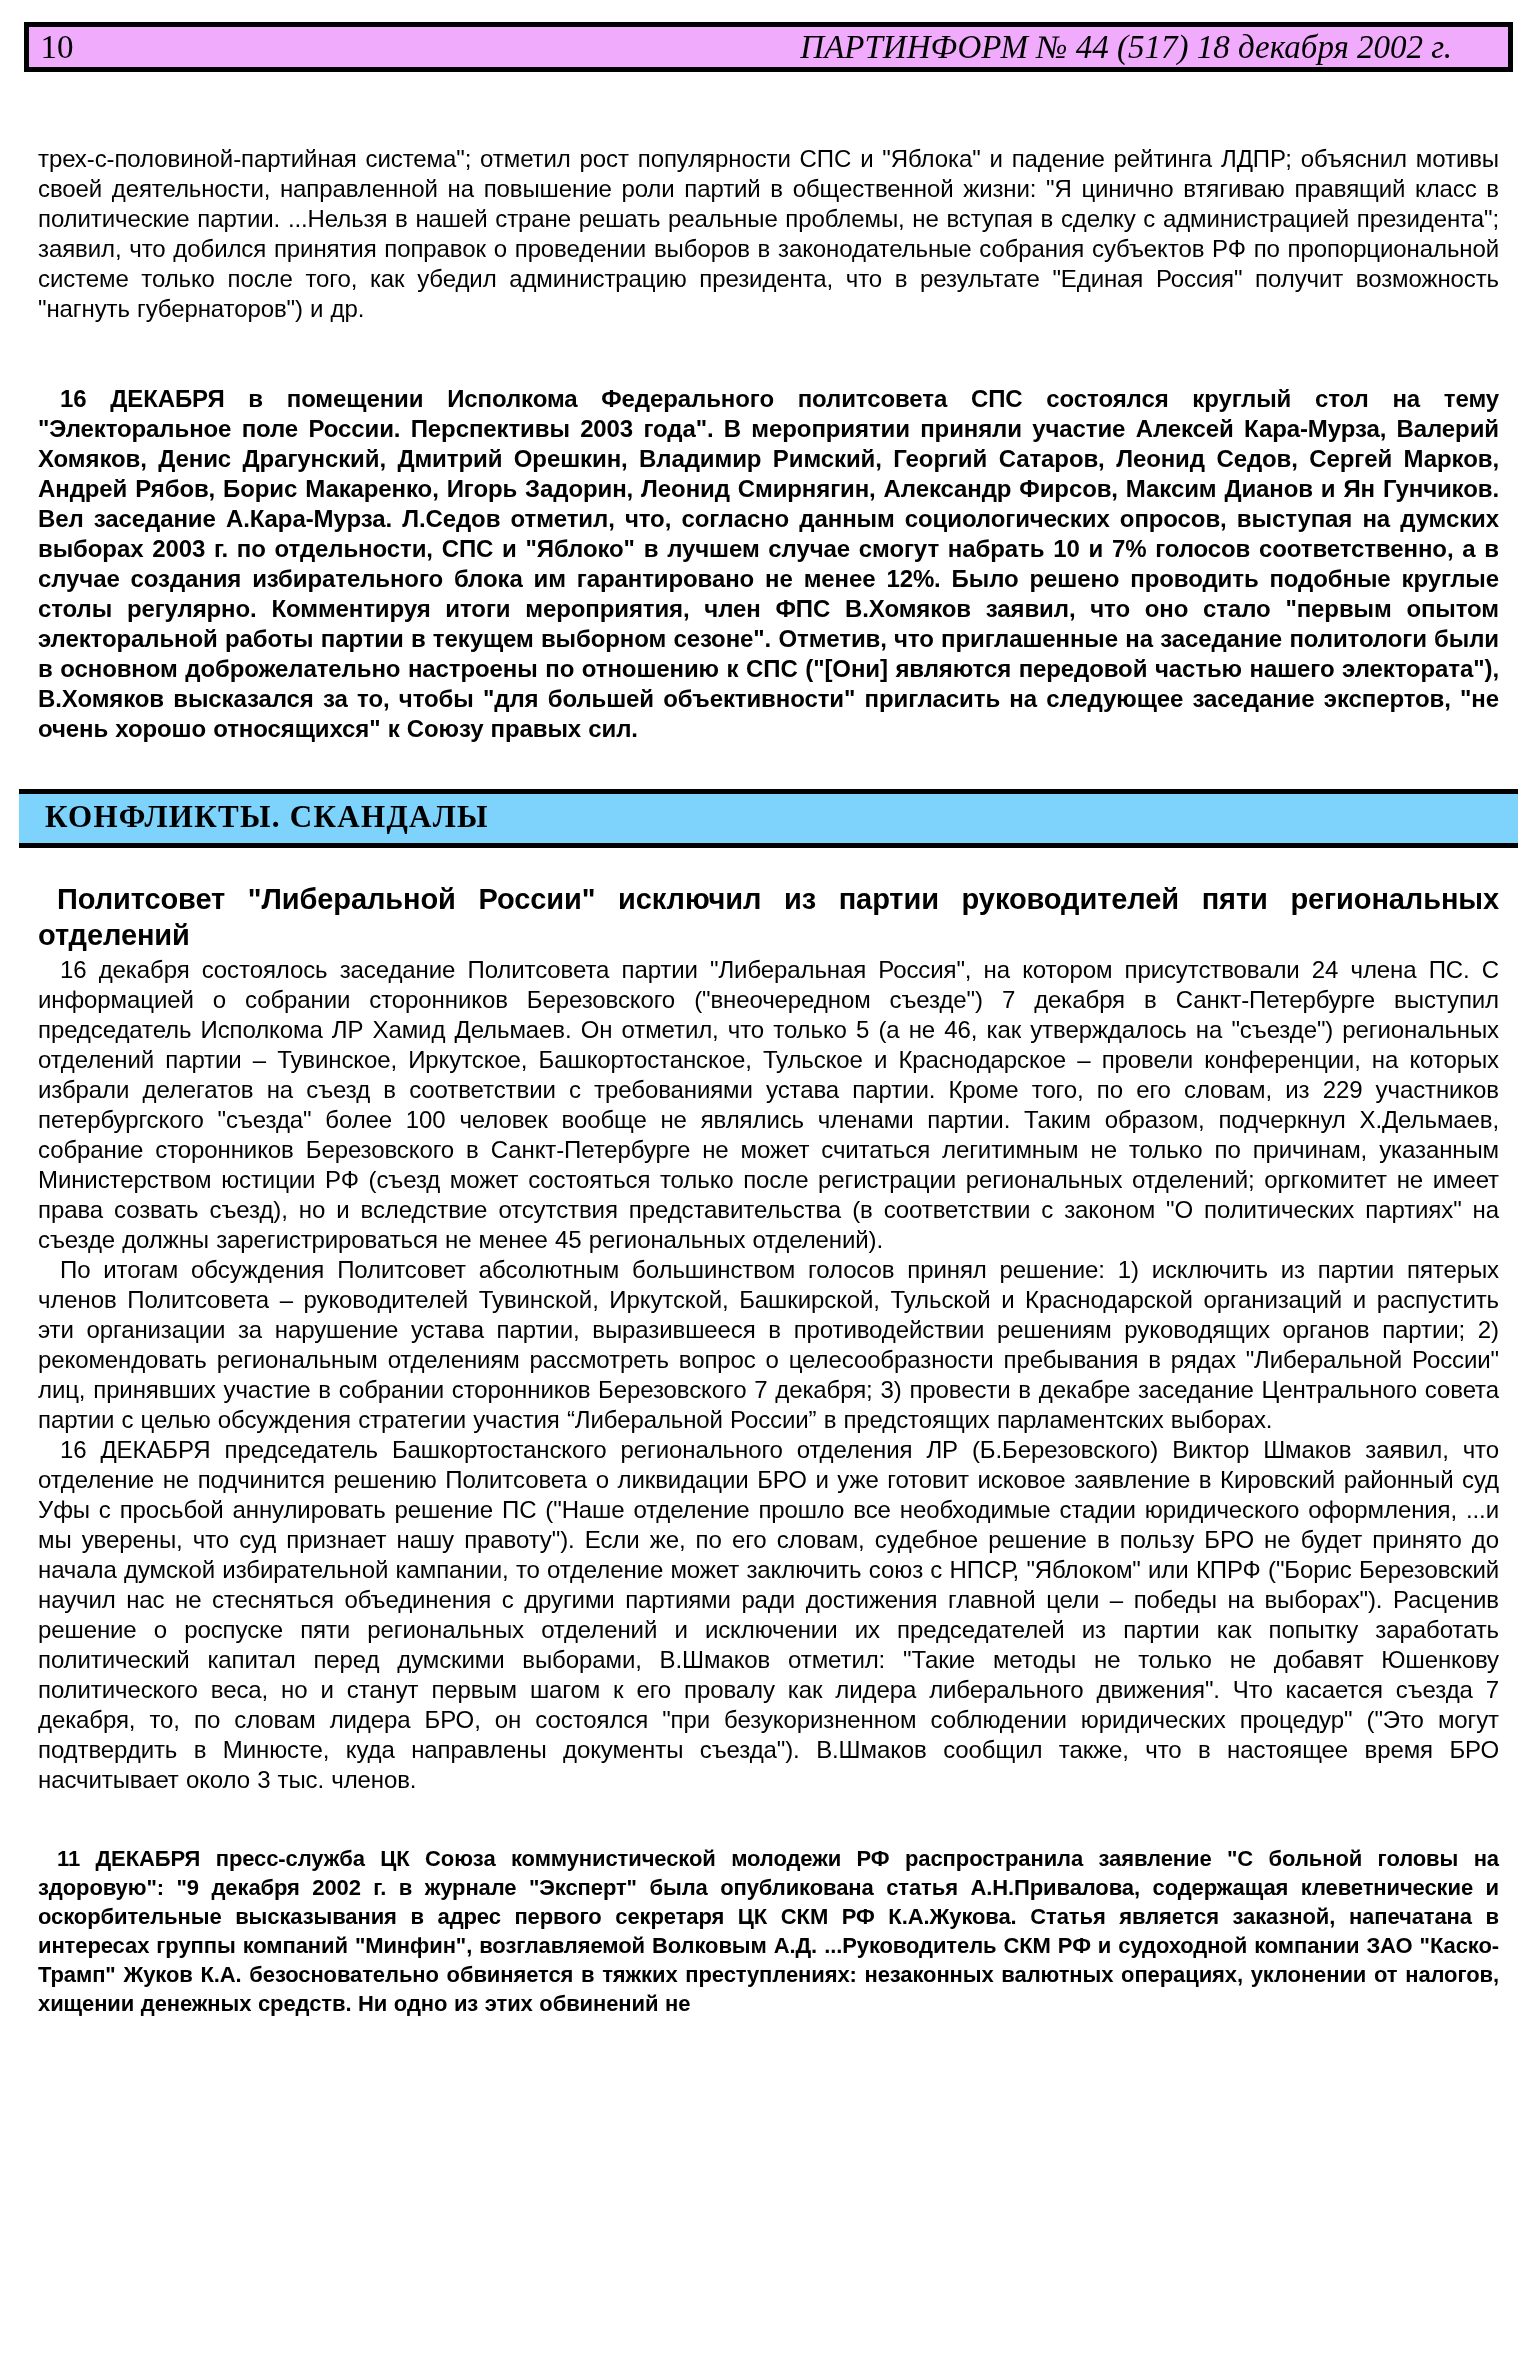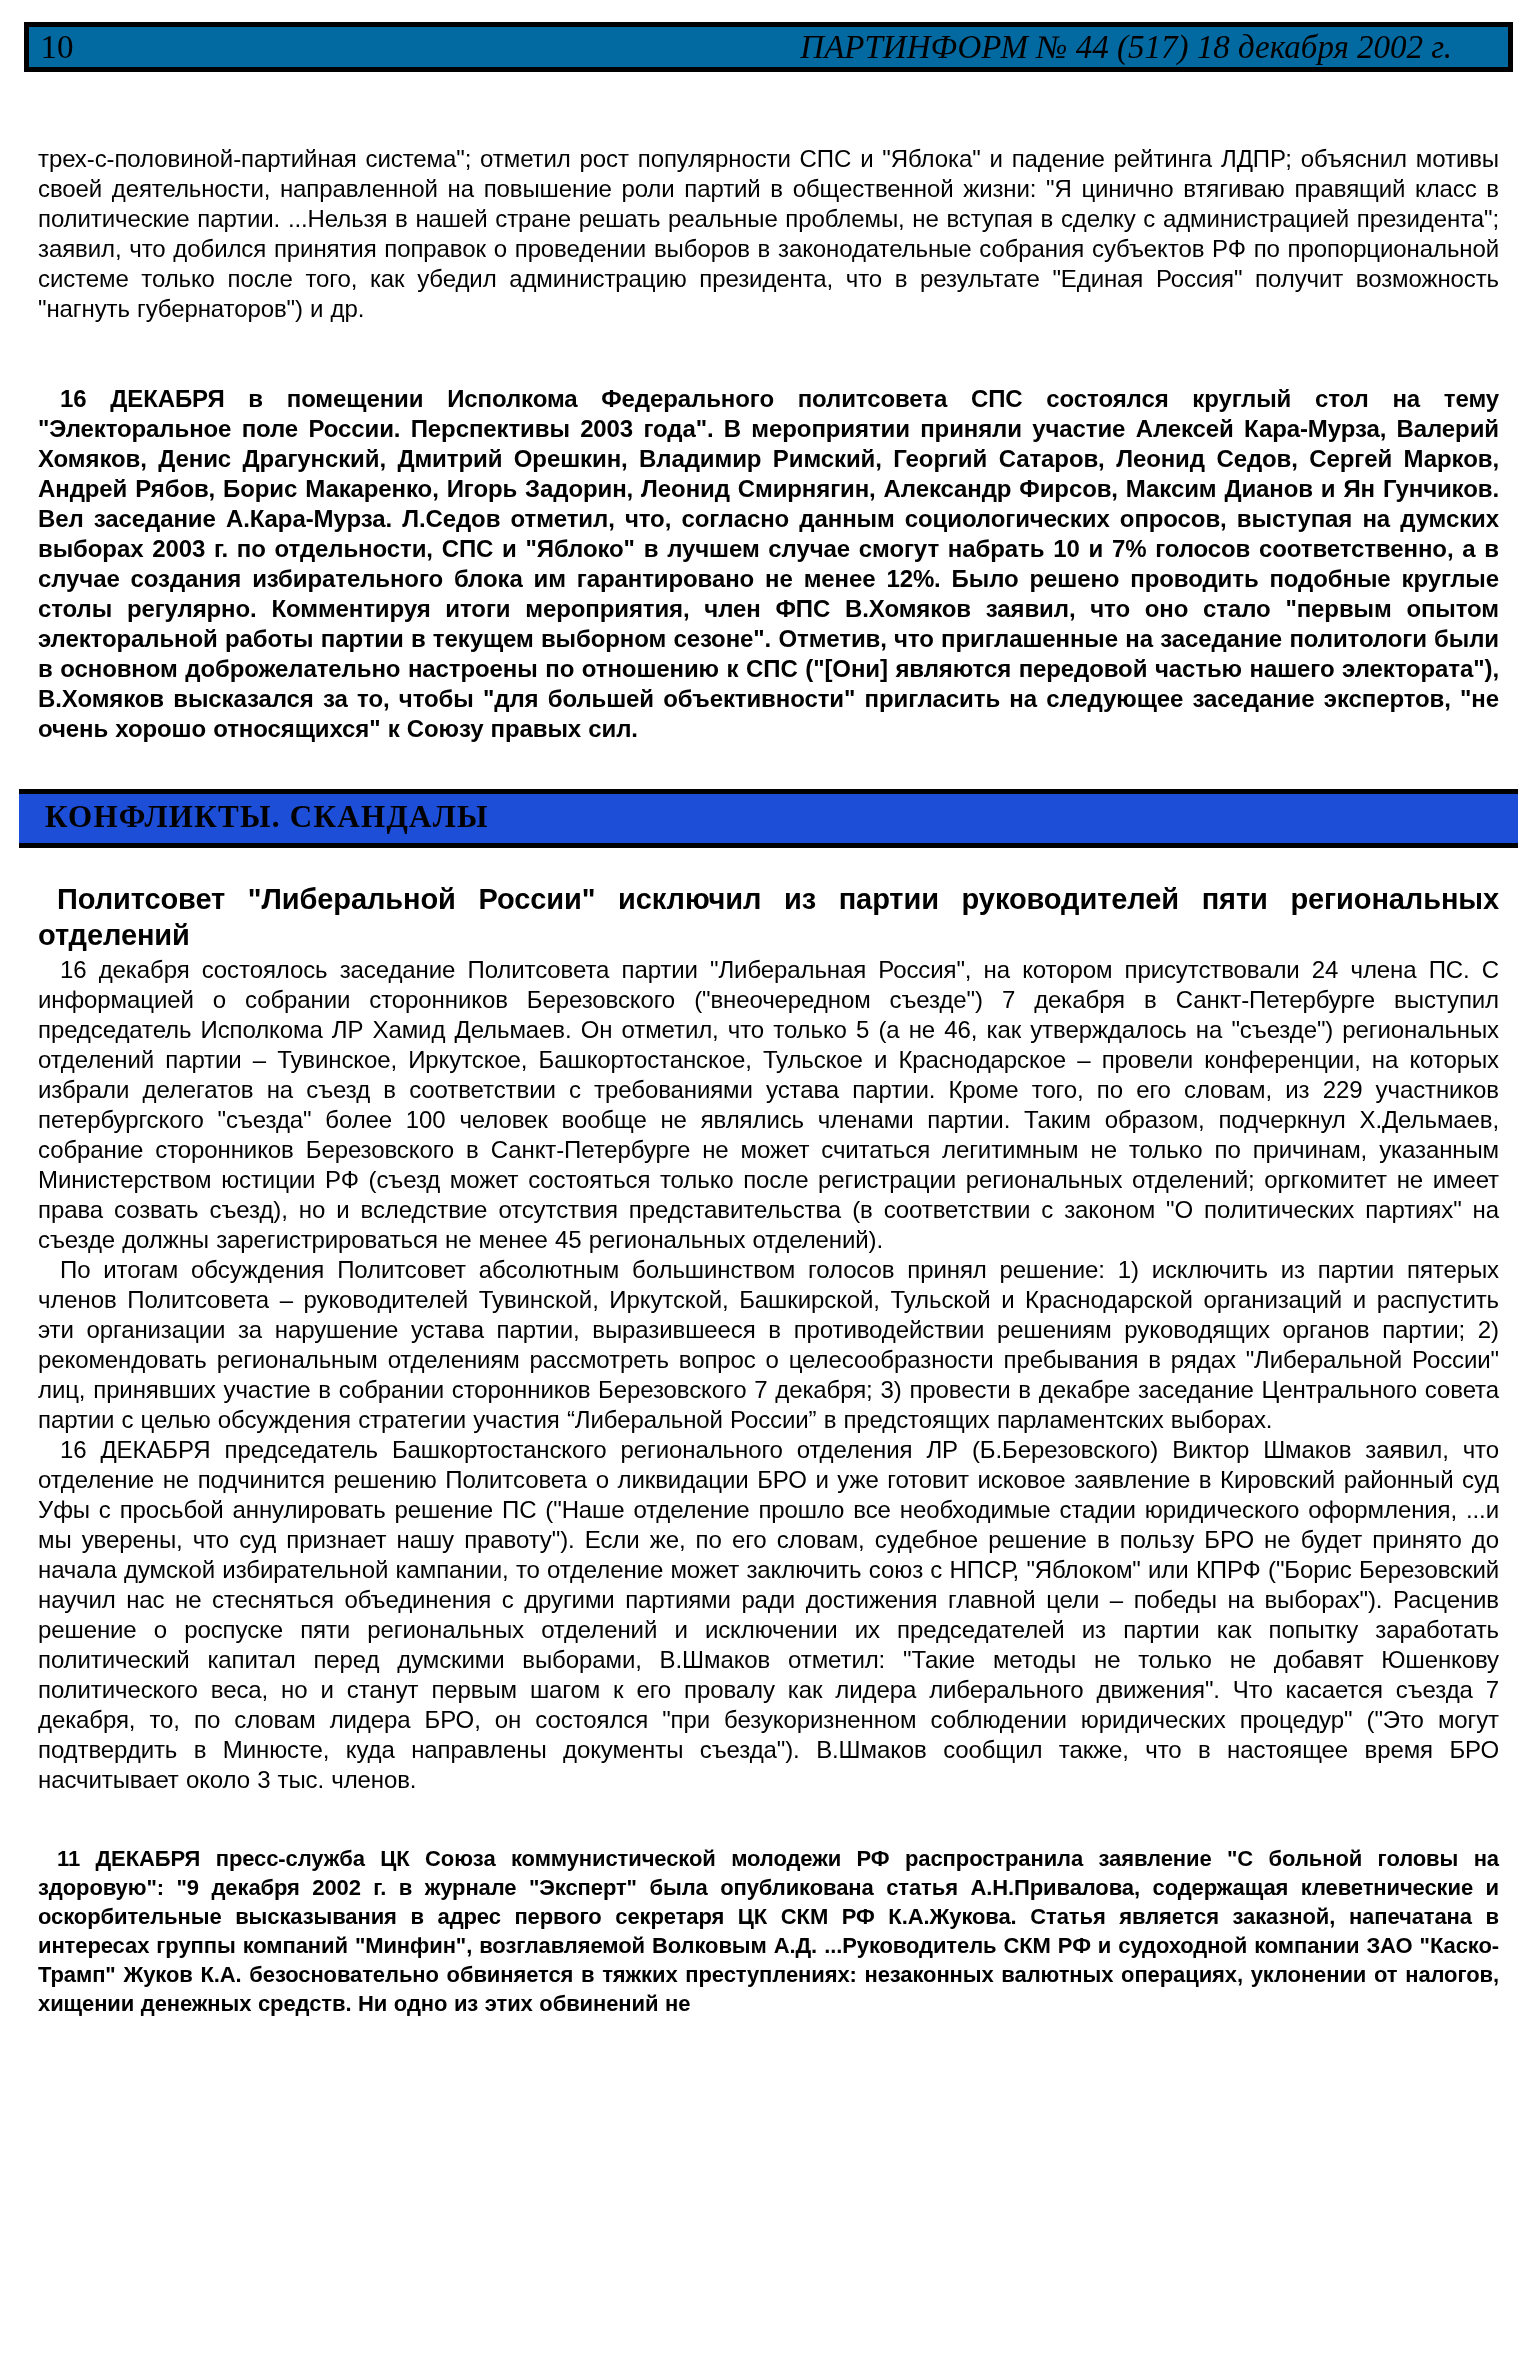--- a/index.html
+++ b/index.html
@@ -19,21 +19,21 @@
   
   .masthead-box {
     margin: 22px 24px 0 24px;
     border: 5.1px solid #000000;
     height: 40px;
     display: flex;
     align-items: center;
     justify-content: space-between;
     padding: 0 56px 0 11.5px;
     font-family: "Liberation Serif", serif;
-    background: #0369a1;
+    background: #f0abfc;
   }
   .page-num {
     font-size: 33px;
     line-height: 1;
   }
   .masthead {
     font-size: 33px;
     line-height: 1;
     font-style: italic;
   }
@@ -52,21 +52,21 @@
   }
   .intro {
     text-indent: 0;
     margin-top: 72px;
   }
   .bold { font-weight: bold; }
   .gap-top { margin-top: 60px; }
   
   .section-bar {
     margin: 45px -19px 0 -19px;
-    background: #1d4ed8;
+    background: #7dd3fc;
     border-top: 5.8px solid #000000;
     border-bottom: 5.8px solid #000000;
     padding: 6.4px 13px 9px 26px;
   }
   .section-title {
     font-family: "Liberation Serif", serif;
     font-weight: bold;
     font-size: 31px;
     line-height: 1.1;
     letter-spacing: 1.3px;

